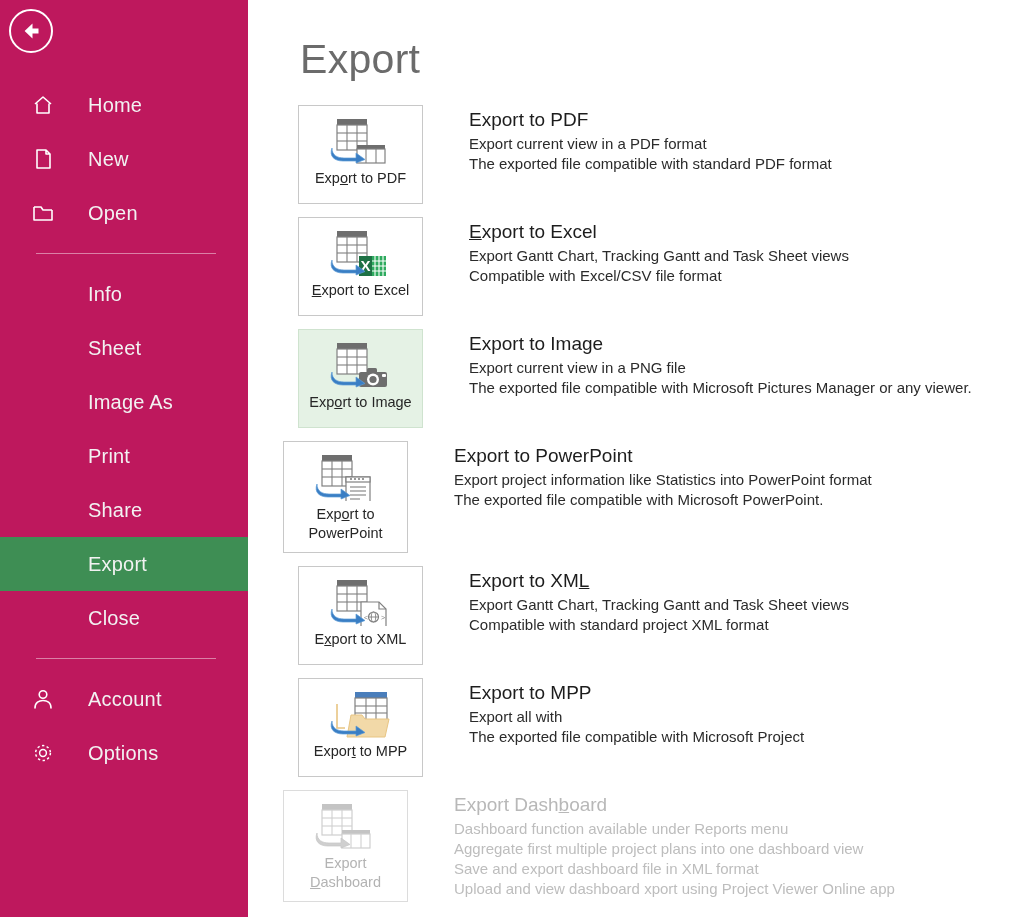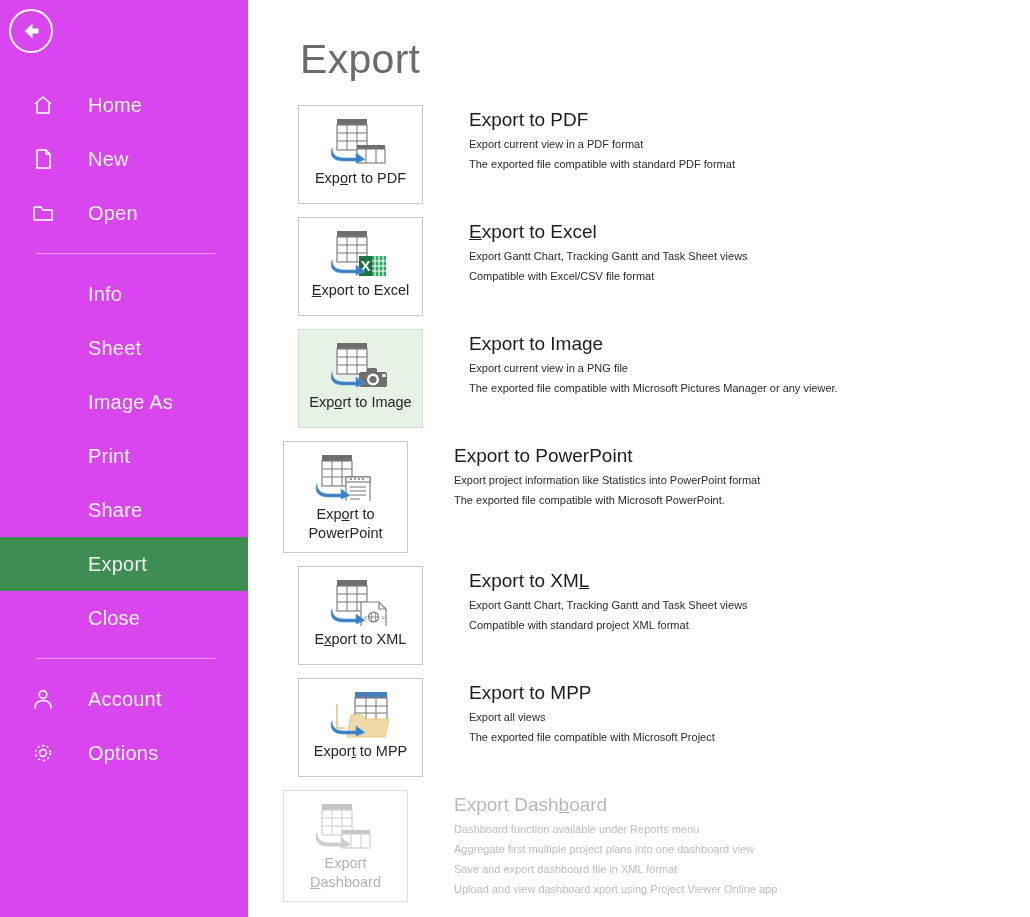--- a/index.html
+++ b/index.html
@@ -17,21 +17,21 @@
     width: 1030px;
     height: 917px;
     display: flex;
     background: #ffffff;
   }
 
   
   #sidebar {
     width: 248px;
     height: 917px;
-    background: #d946ef;
+    background: #be185d;
     flex: 0 0 248px;
     position: relative;
     color: #ffffff;
   }
 
   #back-button {
     position: absolute;
     left: 9px;
     top: 9px;
     width: 44px;
@@ -148,21 +148,21 @@
   .desc-title {
     font-size: 19px;
     color: #1d1d1d;
     font-weight: 400;
     margin-bottom: 3px;
     white-space: nowrap;
   }
   .desc-title u { text-decoration: underline; }
 
   .desc-line {
-    font-size: 11px;
+    font-size: 15px;
     color: #2b2b2b;
     line-height: 20px;
     white-space: nowrap;
   }
 
   .desc.disabled .desc-title { color: #b8b8b8; }
   .desc.disabled .desc-line { color: #bdbdbd; }
 </style>
 </head>
 <body>
@@ -405,21 +405,21 @@
       <line x1="26" y1="23" x2="58" y2="23" stroke="#808080" stroke-width="1.1"></line>
       <path d="M8 14 L8 38 L16 38" fill="none" stroke="#e8c583" stroke-width="1.6"></path>
       <path d="M22 25 L33 25 L36 29 L60 29 L56 47 L18 47 Z" fill="#f2d9a8" stroke="#e8c583" stroke-width="1"></path>
       <path d="M3 31 C3 38 8 41 15 41 L27 41 L27 36 L36 42.5 L27 46 L27 44 L14 44 C5 44 0 39 3 31 Z" fill="#3a7ec4" stroke="#5b9bd5" stroke-width="0.7"></path>
               </svg>
       </span>
       <span class="tile-label">Expor<u>t</u> to MPP</span>
     </div>
     <div class="desc">
       <div class="desc-title">Export to MPP</div>
-      <div class="desc-line">Export all views</div>
+      <div class="desc-line">Export all with</div>
             <div class="desc-line">The exported file compatible with Microsoft Project</div>
     </div>
         </div>
         <div class="export-row">
     <div class="tile disabled tall">
       <span class="tile-icon">
         <svg width="64" height="48" viewBox="0 0 64 48">
                 <rect x="8" y="2" width="30" height="6" fill="#c4c4c4"></rect>
   <rect x="8" y="8" width="30" height="25" fill="#fff" stroke="#cfcfcf" stroke-width="1.2"></rect>
   <line x1="18" y1="8" x2="18" y2="33" stroke="#cfcfcf" stroke-width="1.1"></line>

